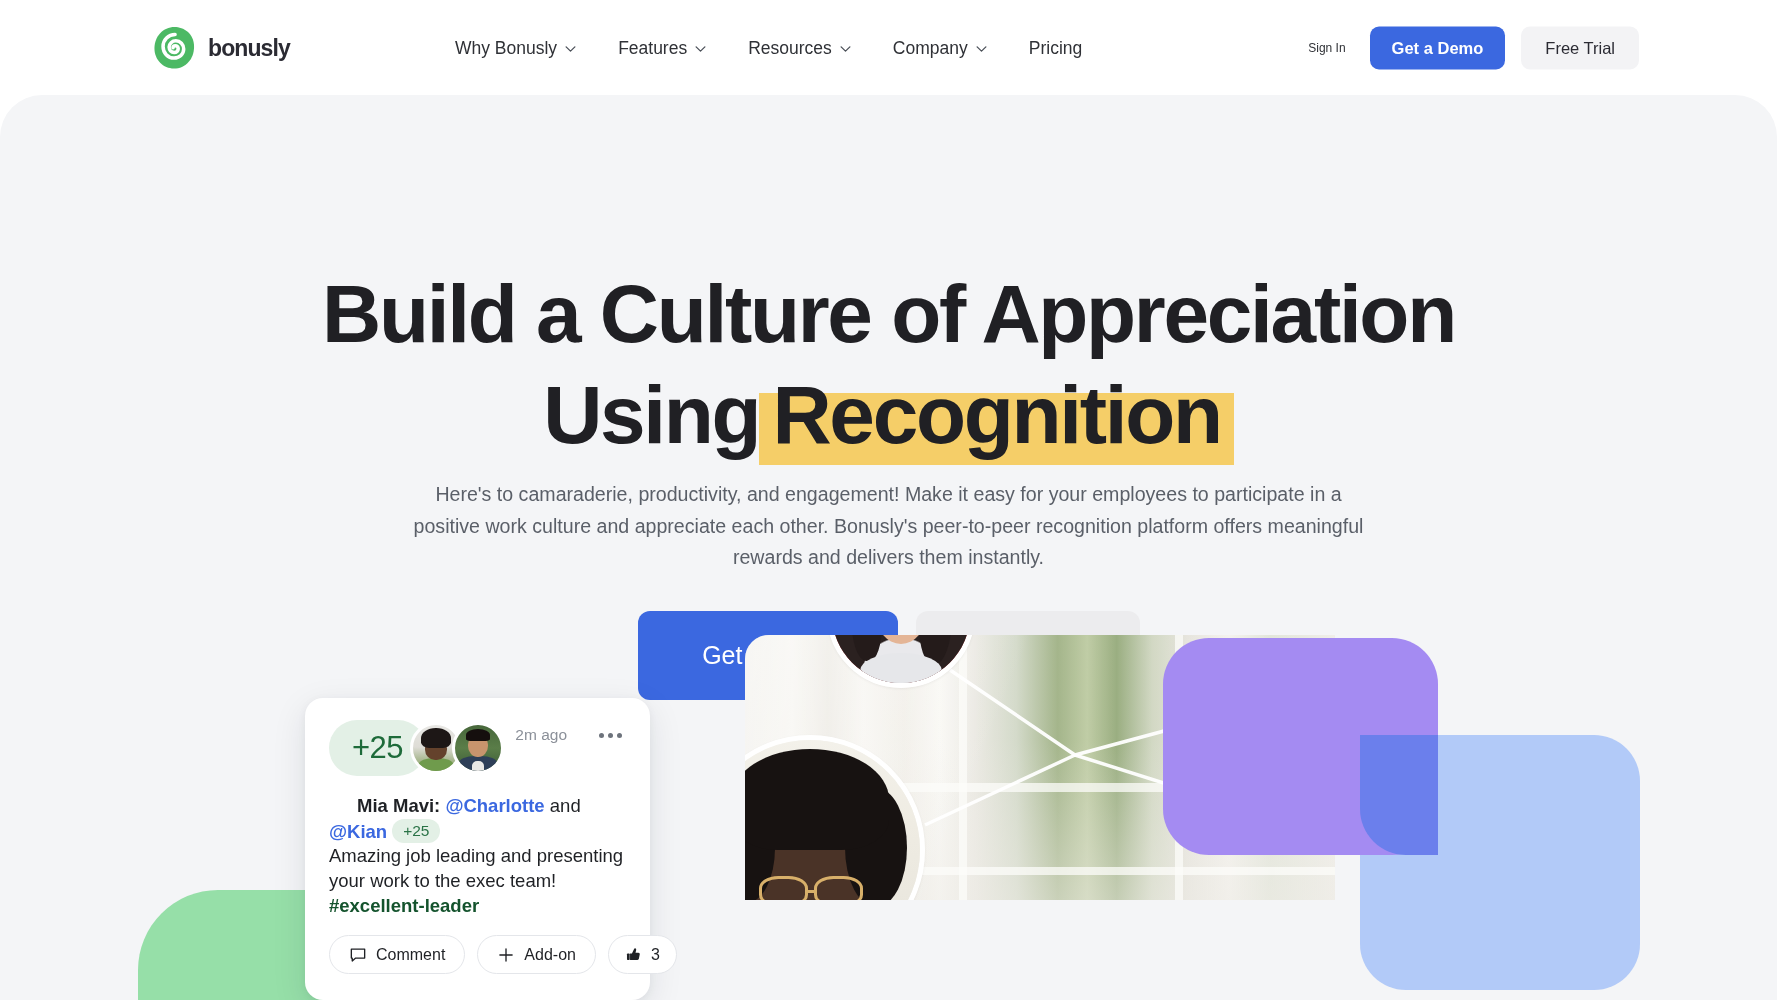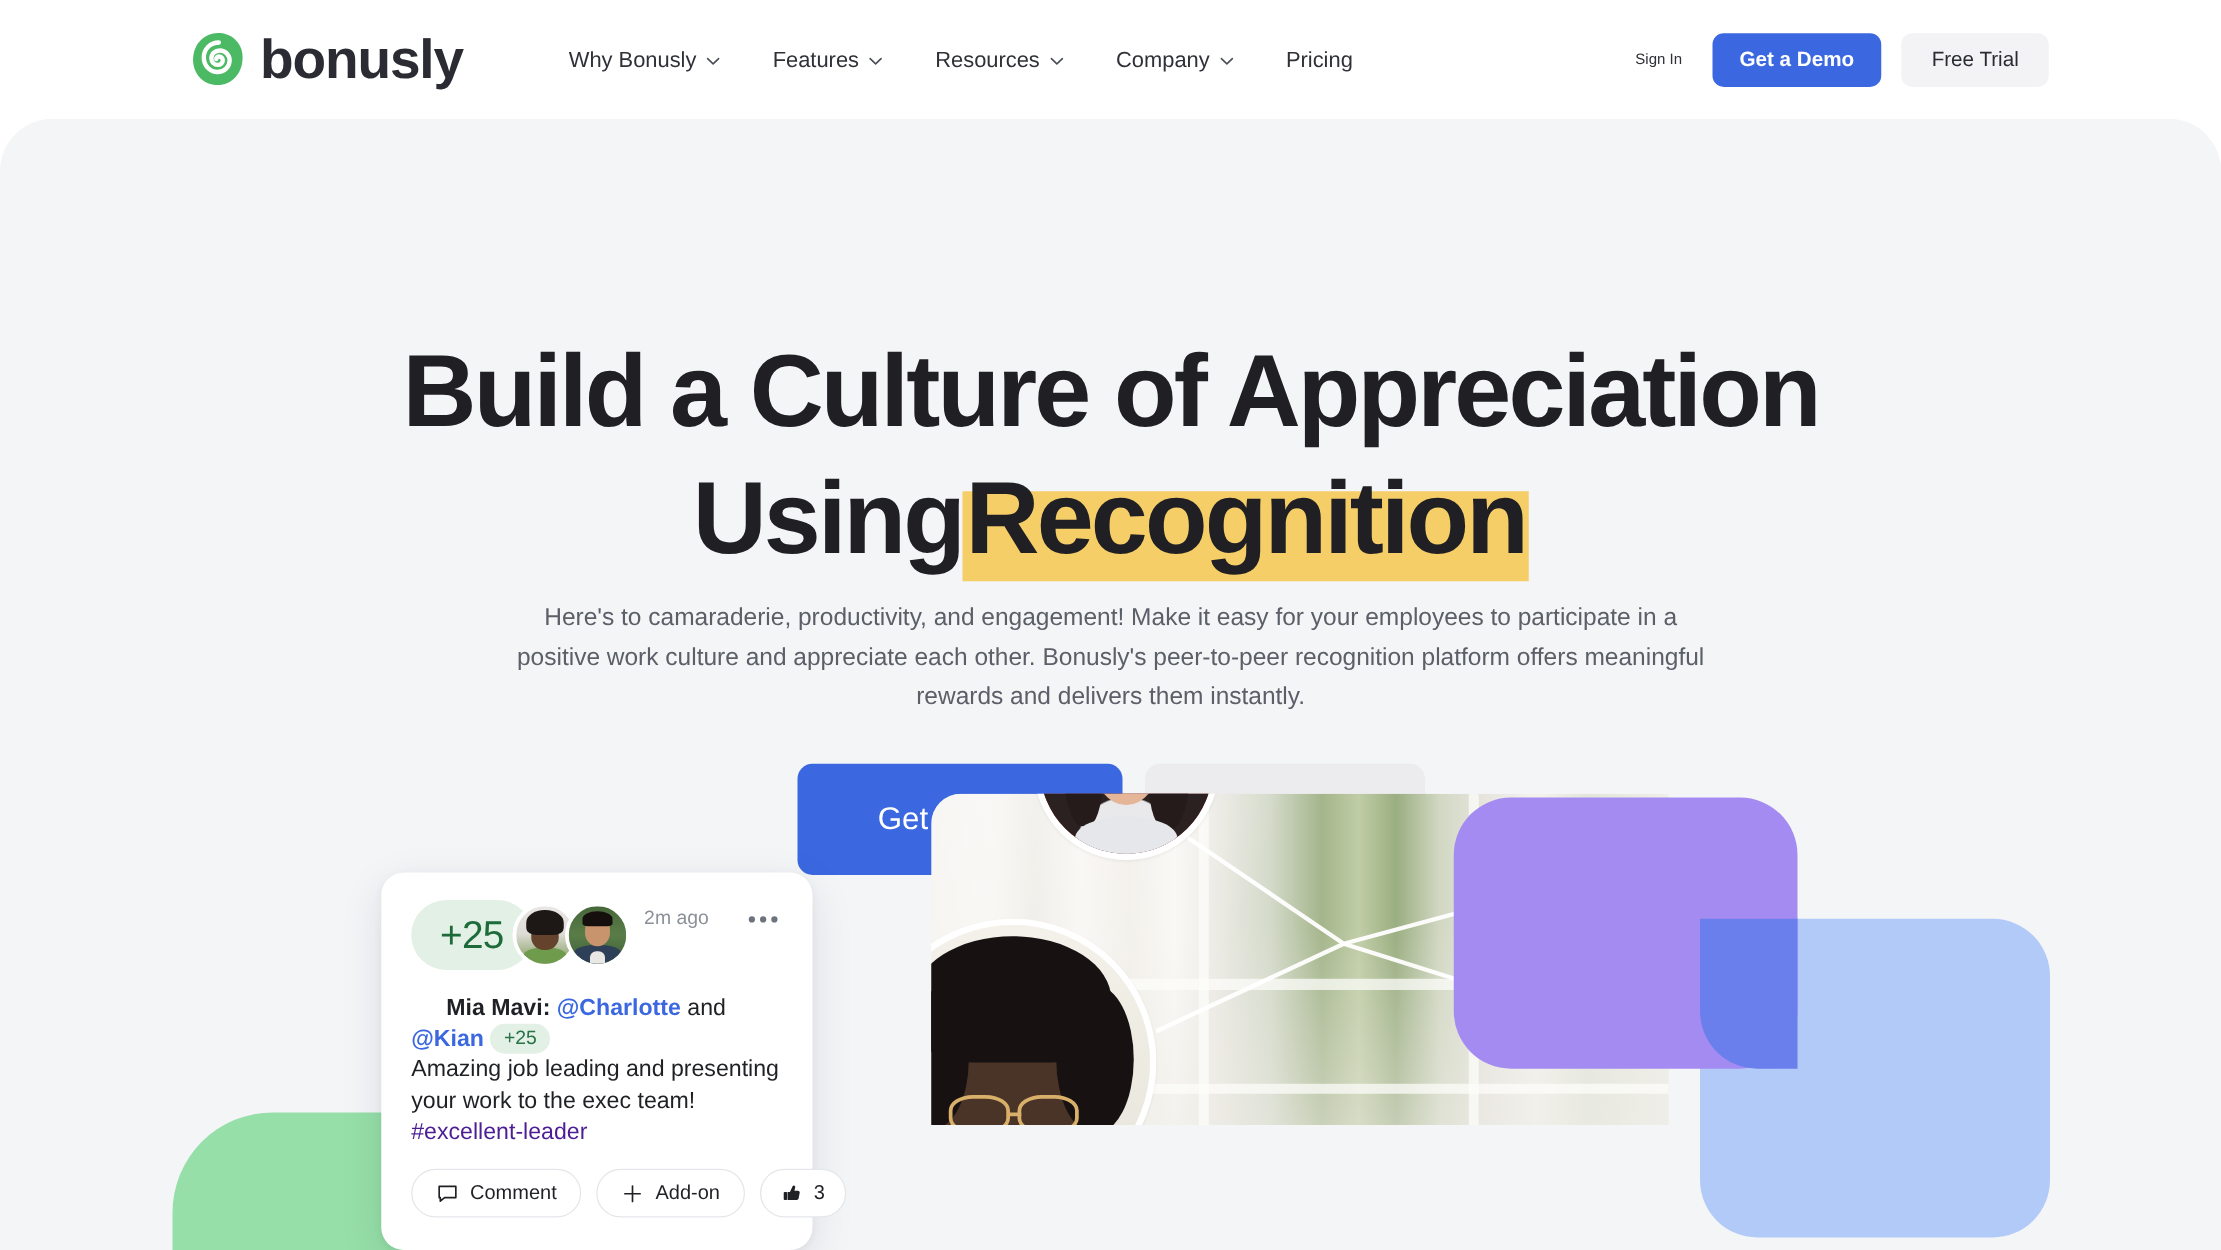--- a/index.html
+++ b/index.html
@@ -16,21 +16,21 @@
   .navbar {
     position: absolute; top: 0; left: 0; width: 1777px; height: 95px;
     background: #ffffff; display: flex; align-items: center; z-index: 50;
   }
   .logo-wrap {
     position: absolute; left: 152px; top: 50%; transform: translateY(-50%);
     display: flex; align-items: center; gap: 11px; cursor: pointer;
   }
   .logo-mark { width: 45px; height: 45px; display:block; }
   .logo-text {
-    font-size: 44px; font-weight: 700; color: #2b2b33; letter-spacing: -0.9px;
+    font-size: 23px; font-weight: 700; color: #2b2b33; letter-spacing: -0.9px;
     font-family: "Liberation Sans", sans-serif;
   }
   .nav-links {
     position: absolute; left: 455px; top: 50%; transform: translateY(-50%);
     display: flex; align-items: center; gap: 42px;
   }
   .nav-link {
     display: flex; align-items: center; gap: 8px;
     font-size: 17.5px; color: #2f3136; cursor: pointer; white-space: nowrap;
   }
@@ -56,21 +56,21 @@
     position: absolute; top: 95px; left: 0; width: 1777px; height: 905px;
     background: #f4f5f7; border-radius: 42px 42px 0 0; overflow: hidden;
   }
   .hero-title {
     position: absolute; top: 178px; left: 0; width: 100%;
     text-align: center; font-size: 82px; line-height: 1.0; font-weight: 700;
     color: #202024; letter-spacing: -2.3px;
   }
   .hero-title .line2 { display: block; margin-top: 19px; }
   .hl {
-    position: relative; display: inline-block; padding: 0 2px;
+    position: relative; display: inline-block; padding: 0 13px;
   }
   .hl::before {
     content: ""; position: absolute; left: 0; right: 0;
     top: 19px; bottom: -9px; background: #f5ce68; z-index: 0;
   }
   .hl span { position: relative; z-index: 1; }
   .hero-sub {
     position: absolute; top: 384px; left: 50%; transform: translateX(-50%);
     width: 970px; text-align: center; font-size: 19.6px; line-height: 1.62;
     color: #5a5f68;
@@ -224,21 +224,21 @@
   .dots i { width: 5px; height: 5px; border-radius: 50%; background: #6d737c; display:block; }
 
   .rec-body { margin-top: 18px; font-size: 18.5px; line-height: 1.33; color: #1f2125; }
   .nm { font-weight: 700; margin-left: 28px; }
   .mention { color: #3b68e0; font-weight: 700; }
   .inline-pts {
     display: inline-block; background: #e3f0e6; color: #2a7347;
     border-radius: 13px; padding: 2px 11px; font-size: 15.5px;
     vertical-align: 2px; margin-left: 5px;
   }
-  .tag { color: #4c1d95; font-weight: 400; display: inline-block; margin-top: 1px; }
+  .tag { color: #14532d; font-weight: 700; display: inline-block; margin-top: 1px; }
 
   .rec-actions {
     position: absolute; left: 24px; right: 24px; bottom: 26px;
     display: flex; align-items: center;
   }
   .chip {
     display: flex; align-items: center; gap: 9px;
     border: 1.3px solid #e4e6ea; border-radius: 22px; height: 39px;
     padding: 0 19px; font-size: 16px; color: #1f2125; cursor: pointer;
     background: #fff; font-family:"Liberation Sans", sans-serif; white-space: nowrap;

